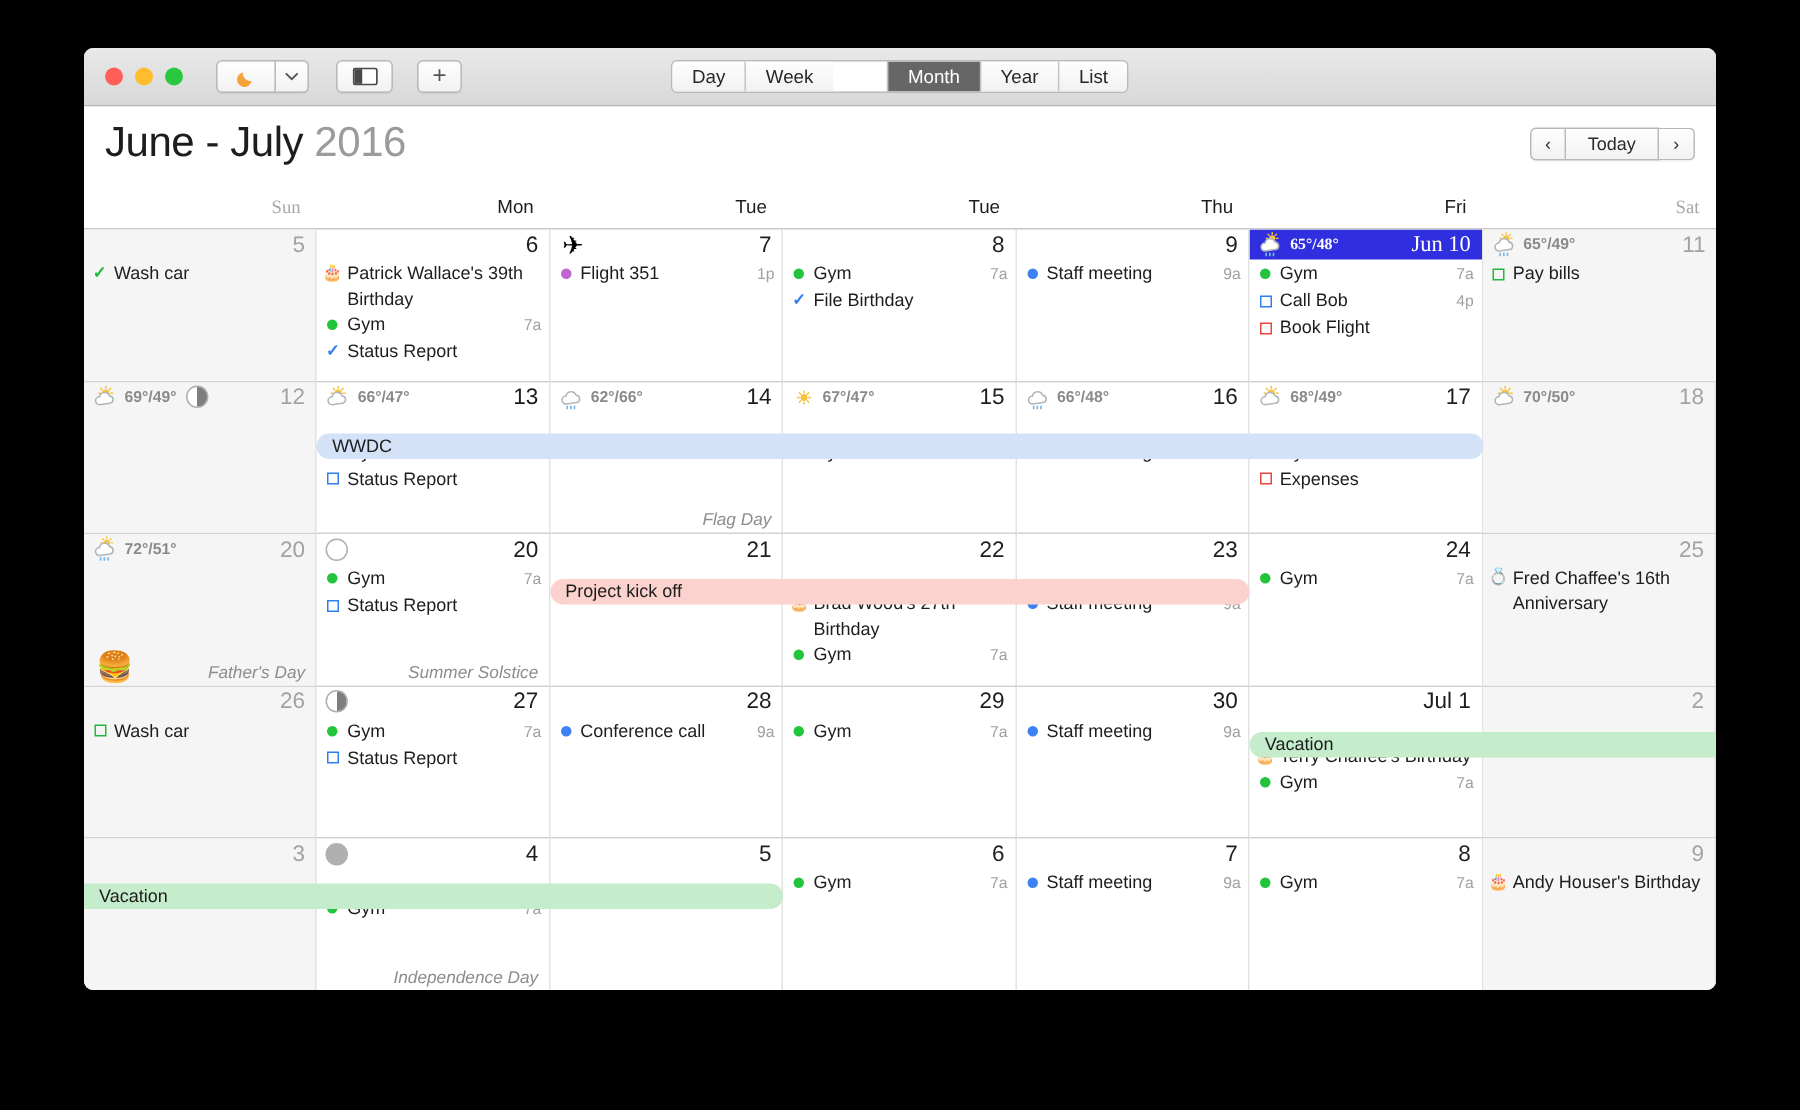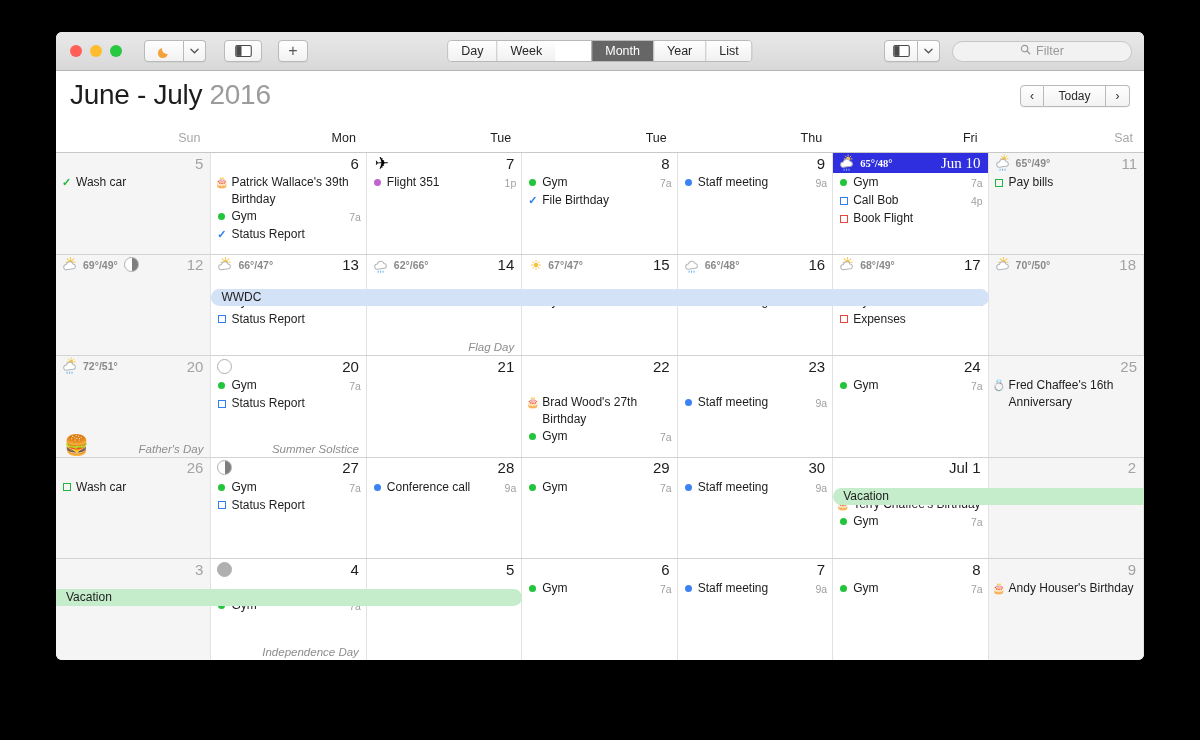--- a/index.html
+++ b/index.html
@@ -105,21 +105,21 @@
   .weekdays {
     display: grid; grid-template-columns: repeat(7,1fr);
     border-bottom: 1px solid #c8c8c8;
     height: 22px;
   }
   .weekdays div {
     font-size: 12.5px; color: #1d1d1d;
     text-align: right; padding-right: 11px;
     line-height: 14px;
   }
-  .weekdays div.wkend { color: #a8a8a8; }
+  .weekdays div.wkend { color: #a8a8a8; font-family: Liberation Serif, serif; }
 
   
   .grid { display: flex; flex-direction: column; height: 507px; }
   .wrow {
     flex: 1 1 0;
     display: grid; grid-template-columns: repeat(7,1fr);
     border-bottom: 1px solid #d3d3d3;
     position: relative;
   }
   .wrow:last-child { border-bottom: none; }
@@ -214,44 +214,20 @@
     <div class="tb-btn plus-btn">+</div>
 
     <div class="seg">
       <div>Day</div>
       <div>Week</div>
       <div class="active">Month</div>
       <div>Year</div>
       <div>List</div>
     </div>
 
-    <div class="right-tools">
-      <div class="view-grp">
-        <div class="tb-btn">
-          <svg width="17" height="12" viewBox="0 0 18 13">
-              <rect x="0.6" y="0.6" width="16.8" height="11.8" rx="1.6" fill="#fff" stroke="#4a4a4a" stroke-width="1.2"></rect>
-              <rect x="1.2" y="1.2" width="5.6" height="10.6" fill="#4a4a4a"></rect>
-            </svg>
-        </div>
-        <div class="tb-btn">
-          <svg width="9" height="6" viewBox="0 0 10 6">
-              <path d="M1 1l4 4 4-4" stroke="#555" stroke-width="1.4" fill="none" stroke-linecap="round"></path>
-            </svg>
-        </div>
-      </div>
-      <div class="filter">
-        <span>
-          <svg width="11" height="11" viewBox="0 0 12 12">
-              <circle cx="5" cy="5" r="3.5" stroke="#9a9a9a" stroke-width="1.3" fill="none"></circle>
-              <path d="M7.7 7.7L10.6 10.6" stroke="#9a9a9a" stroke-width="1.4" stroke-linecap="round"></path>
-            </svg>
-        </span>
-        <span>Filter</span>
-      </div>
-    </div>
   </div>
 
   <div class="header">
     <div class="title">
       <span>June - July</span>
       <span class="yr">2016</span>
     </div>
     <div class="nav">
       <div class="tb-btn">‹</div>
       <div class="tb-btn">Today</div>
@@ -738,20 +714,21 @@
             <span></span>
             <span class="dnum">25</span>
           </div>
           <div class="events">
             <div class="ev">
               <span class="glyph" style="font-size:11px">💍</span>
               <span class="lbl">Fred Chaffee's 16th Anniversary</span>
             </div>
           </div>
         </div>
+        <div class="banner pink" style="left: 28.5714%; width: 42.8571%; top: 30px;">Project kick off</div>
       </div>
       <div class="wrow">
         <div class="cell wkend">
           <div class="cellhead">
             <span></span>
             <span class="dnum">26</span>
           </div>
           <div class="events">
             <div class="ev">
               <span class="glyph">

